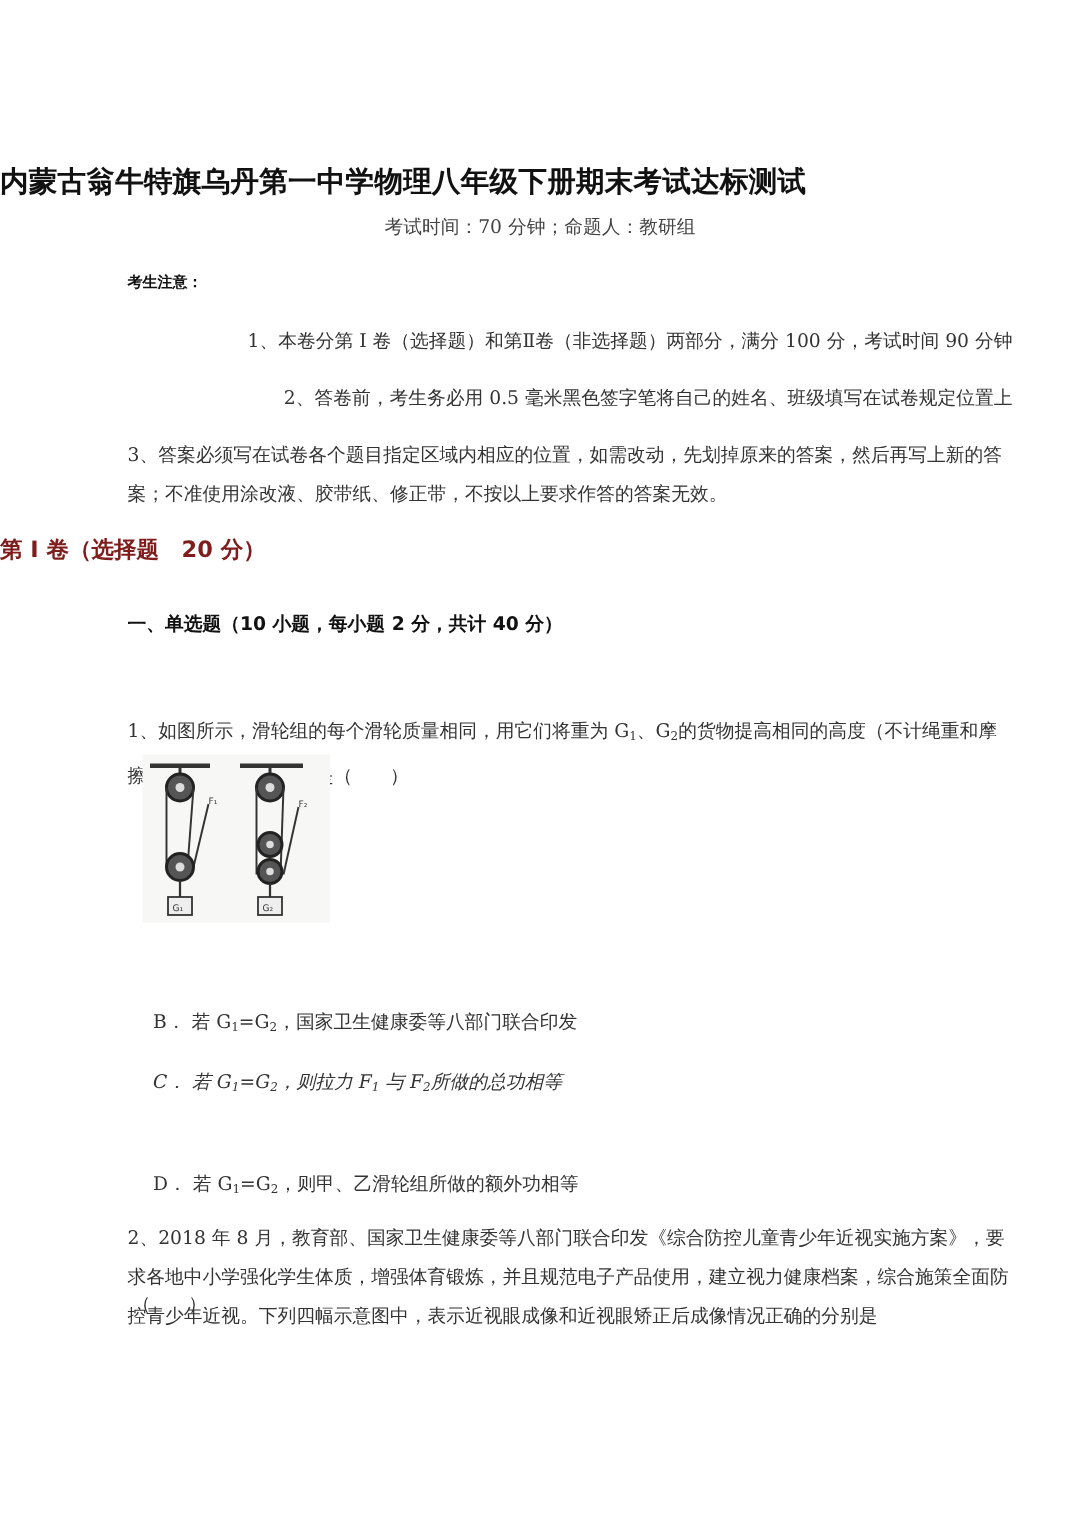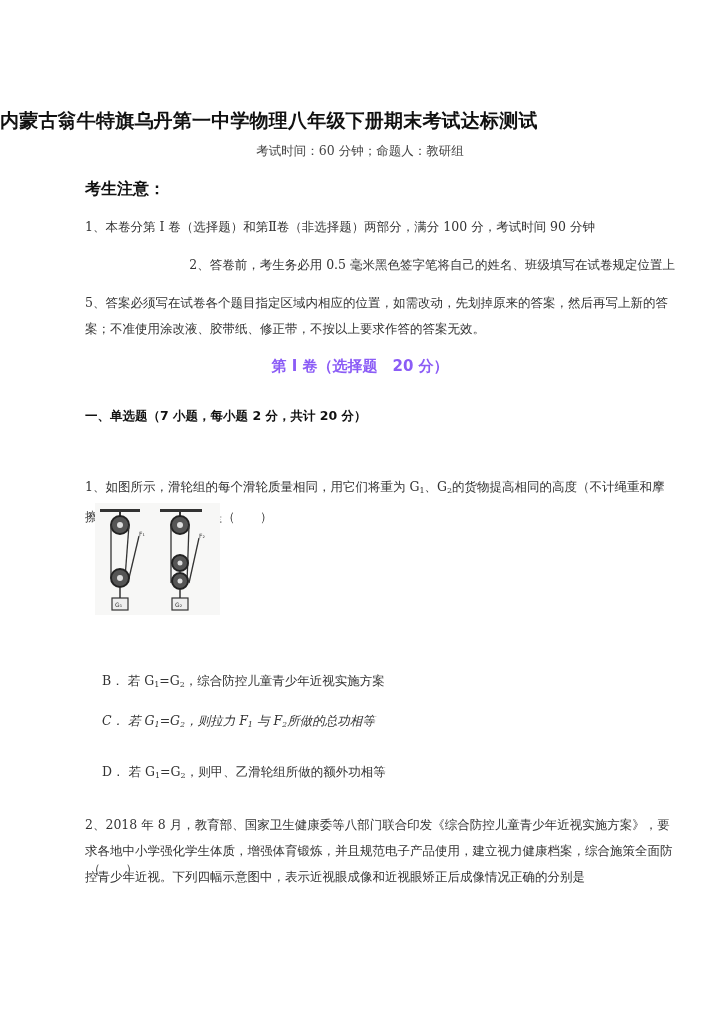--- a/index.html
+++ b/index.html
@@ -44,32 +44,32 @@
       left: 85px;
       width: 590px;
       font-size: 12.5px;
       line-height: 26px;
       color: #333;
     }
     .notice-head {
       top: 176px;
       font-family: "DejaVu Sans", "Liberation Sans", sans-serif;
       font-weight: bold;
-      font-size: 16px;
+      font-size: 10px;
       color: #111;
     }
     .section-title {
       position: absolute;
       top: 357px;
       left: 0; width: 720px;
-      text-align: center;
+      text-align: left;
       font-family: "DejaVu Sans", "Liberation Sans", sans-serif;
       font-weight: bold;
       font-size: 15px;
-      color: #8b5cf6;
+      color: #7f1d1d;
       white-space: pre;
     }
     .q-head {
       font-family: "DejaVu Sans", "Liberation Sans", sans-serif;
       font-weight: bold;
       color: #111;
     }
     .option {
       position: absolute;
       left: 102px;
@@ -88,30 +88,30 @@
       filter: blur(0.4px);
     }
     .figure svg { width: 125px; height: 112px; display: block; }
   </style>
 </head>
 <body>
 
 <div class="page">
 
   <div class="title">内蒙古翁牛特旗乌丹第一中学物理八年级下册期末考试达标测试</div>
-  <div class="subtitle">考试时间：60 分钟；命题人：教研组</div>
+  <div class="subtitle">考试时间：70 分钟；命题人：教研组</div>
 
   <div class="block notice-head">考生注意：</div>
-  <div class="block" style="top:214px;">1、本卷分第 I 卷（选择题）和第Ⅱ卷（非选择题）两部分，满分 100 分，考试时间 90 分钟</div>
+  <div class="block" style="top:214px;text-align:right;">1、本卷分第 I 卷（选择题）和第Ⅱ卷（非选择题）两部分，满分 100 分，考试时间 90 分钟</div>
   <div class="block" style="top:252px;text-align:right;">2、答卷前，考生务必用 0.5 毫米黑色签字笔将自己的姓名、班级填写在试卷规定位置上</div>
-  <div class="block" style="top:290px;">5、答案必须写在试卷各个题目指定区域内相应的位置，如需改动，先划掉原来的答案，然后再写上新的答案；不准使用涂改液、胶带纸、修正带，不按以上要求作答的答案无效。</div>
+  <div class="block" style="top:290px;">3、答案必须写在试卷各个题目指定区域内相应的位置，如需改动，先划掉原来的答案，然后再写上新的答案；不准使用涂改液、胶带纸、修正带，不按以上要求作答的答案无效。</div>
 
   <div class="section-title">第 I 卷（选择题　20 分）</div>
 
-  <div class="block q-head" style="top:403px;">一、单选题（7 小题，每小题 2 分，共计 20 分）</div>
+  <div class="block q-head" style="top:403px;">一、单选题（10 小题，每小题 2 分，共计 40 分）</div>
 
   <div class="block" style="top:442px;margin-top:32px;">
     <span>1、</span><span>如图所示，滑轮组的每个滑轮质量相同，用它们将重为 G</span><sub>1</sub><span>、G</span><sub>2</sub><span>的货物提高相同的高度（不计绳重和摩擦），下列说法正确的是（　　）</span>
   </div>
 
   <div class="figure">
     <svg viewBox="0 0 125 112">
 
       <rect x="5" y="6" width="40" height="3" fill="#333"></rect>
 
@@ -145,28 +145,28 @@
       <circle cx="85" cy="78" r="8" fill="#555" stroke="#222" stroke-width="2"></circle>
       <circle cx="85" cy="78" r="2.5" fill="#ddd"></circle>
       <line x1="85" y1="86" x2="85" y2="95" stroke="#333" stroke-width="1.5"></line>
       <rect x="77" y="95" width="16" height="12" fill="#eee" stroke="#333" stroke-width="1.2"></rect>
       <text x="80" y="104" font-size="6" fill="#333" font-family="DejaVu Sans, sans-serif">G₂</text>
     </svg>
   </div>
 
 
   <div class="option" style="top:671px;">
-    <span>B．</span>&nbsp;<span>若 G</span><sub>1</sub><span>=G</span><sub>2</sub><span>，综合防控儿童青少年近视实施方案</span>
+    <span>B．</span>&nbsp;<span>若 G</span><sub>1</sub><span>=G</span><sub>2</sub><span>，国家卫生健康委等八部门联合印发</span>
   </div>
 
   <div class="option" style="top:711px;font-style:italic;">
     <span>C．</span>&nbsp;<span>若 G</span><sub>1</sub><span>=G</span><sub>2</sub><span>，则拉力 F</span><sub>1</sub><span> 与 F</span><sub>2</sub><span>所做的总功相等</span>
   </div>
 
-  <div class="option" style="top:762px;">
+  <div class="option" style="top:779px;">
     <span>D．</span>&nbsp;<span>若 G</span><sub>1</sub><span>=G</span><sub>2</sub><span>，则甲、乙滑轮组所做的额外功相等</span>
   </div>
 
   <div class="block" style="top:812px;">
     <span>2、</span><span>2018 年 8 月，教育部、国家卫生健康委等八部门联合印发《综合防控儿童青少年近视实施方案》，要求各地中小学强化学生体质，增强体育锻炼，并且规范电子产品使用，建立视力健康档案，综合施策全面防控青少年近视。下列四幅示意图中，表示近视眼成像和近视眼矫正后成像情况正确的分别是</span>
   </div>
   <div class="block" style="top:856px; left:88px;">（　　）</div>
 
 </div>
 

